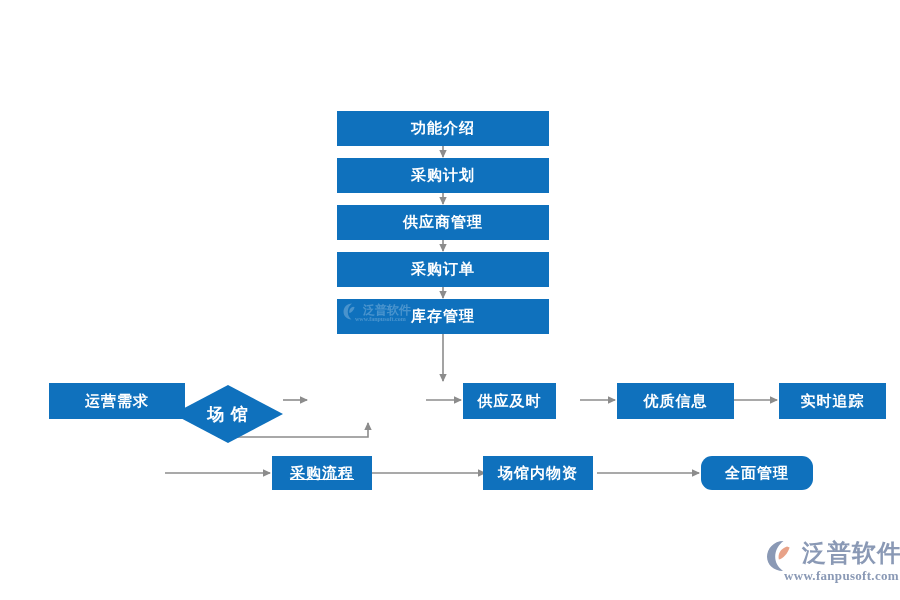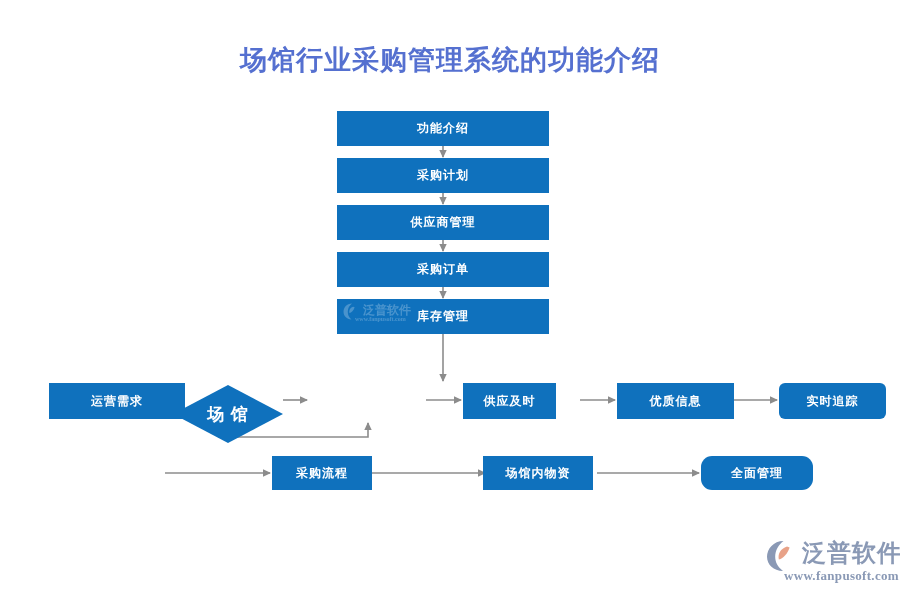--- a/index.html
+++ b/index.html
@@ -30,21 +30,21 @@
     font-weight: bold;
     color: #5570d0;
     letter-spacing: 1px;
     white-space: nowrap;
   }
   
   .node {
     position: absolute;
     background: #0f71bd;
     color: #ffffff;
-    font-size: 12px;
+    font-size: 15px;
     font-weight: bold;
     display: flex;
     align-items: center;
     justify-content: center;
     letter-spacing: 1px;
     box-sizing: border-box;
     z-index: 3;
   }
   .node.vertical-node {
     width: 212px;
@@ -164,21 +164,20 @@
     color: #cfe3f2;
     font-family: "Liberation Serif", "DejaVu Serif", serif;
     white-space: nowrap;
   }
 </style>
 </head>
 <body>
 
 <div id="canvas">
 
-  <div id="page-title">场馆行业采购管理系统的功能介绍</div>
 
   <svg id="connectors" viewBox="0 0 900 600" width="900" height="600">
     <defs>
       <marker id="arrow" markerWidth="9" markerHeight="9" refX="7" refY="4.5" orient="auto" markerUnits="userSpaceOnUse">
         <path d="M0,0.8 L8,4.5 L0,8.2 z" fill="#8c8c8c"></path>
       </marker>
     </defs>
 
     <g stroke="#8c8c8c" stroke-width="1.6" fill="none" marker-end="url(#arrow)">
       <line x1="443" y1="146" x2="443" y2="157"></line>
@@ -221,23 +220,23 @@
   </div>
 
   <div id="decision-venue">
     <div class="diamond-shape"></div>
     <div class="diamond-label">场 馆</div>
   </div>
 
   <div class="node row-node" style="left:13px;  top:383px; width:136px;margin-left:36px;">运营需求</div>
   <div class="node row-node" style="left:463px; top:383px; width:93px;">供应及时</div>
   <div class="node row-node" style="left:617px; top:383px; width:117px;">优质信息</div>
-  <div class="node row-node" style="left:779px; top:383px; width:107px;border-radius:6px;">实时追踪</div>
-
-  <div class="node bottom-node" style="left:272px; top:456px; width:100px;">采购流程</div>
+  <div class="node row-node" style="left:779px; top:383px; width:107px;">实时追踪</div>
+
+  <div class="node bottom-node" style="left:272px; top:456px; width:100px;text-decoration:underline;">采购流程</div>
   <div class="node bottom-node" style="left:483px; top:456px; width:110px;">场馆内物资</div>
   <div class="node bottom-node" style="left:701px; top:456px; width:112px;border-radius:11px;">全面管理</div>
 
   <div id="brand-logo">
     <svg class="logo-mark" viewBox="0 0 34 32">
       <path d="M17.5 1 C7.5 1 1 9 1 16.8 C1 24.6 7.5 31 17 31 C11.5 26.8 9.2 22 9.2 16.8 C9.2 10.4 12.4 5 17.5 1 Z" fill="#8a99b5"></path>
       <path d="M21 6.5 C14.5 8.6 11.6 14 12.8 19.6 C17.6 18.2 21.6 13.4 23.6 7.4 Z" fill="#e8a288"></path>
     </svg>
     <div class="logo-name">泛普软件</div>
     <div class="logo-url">www.fanpusoft.com</div>

